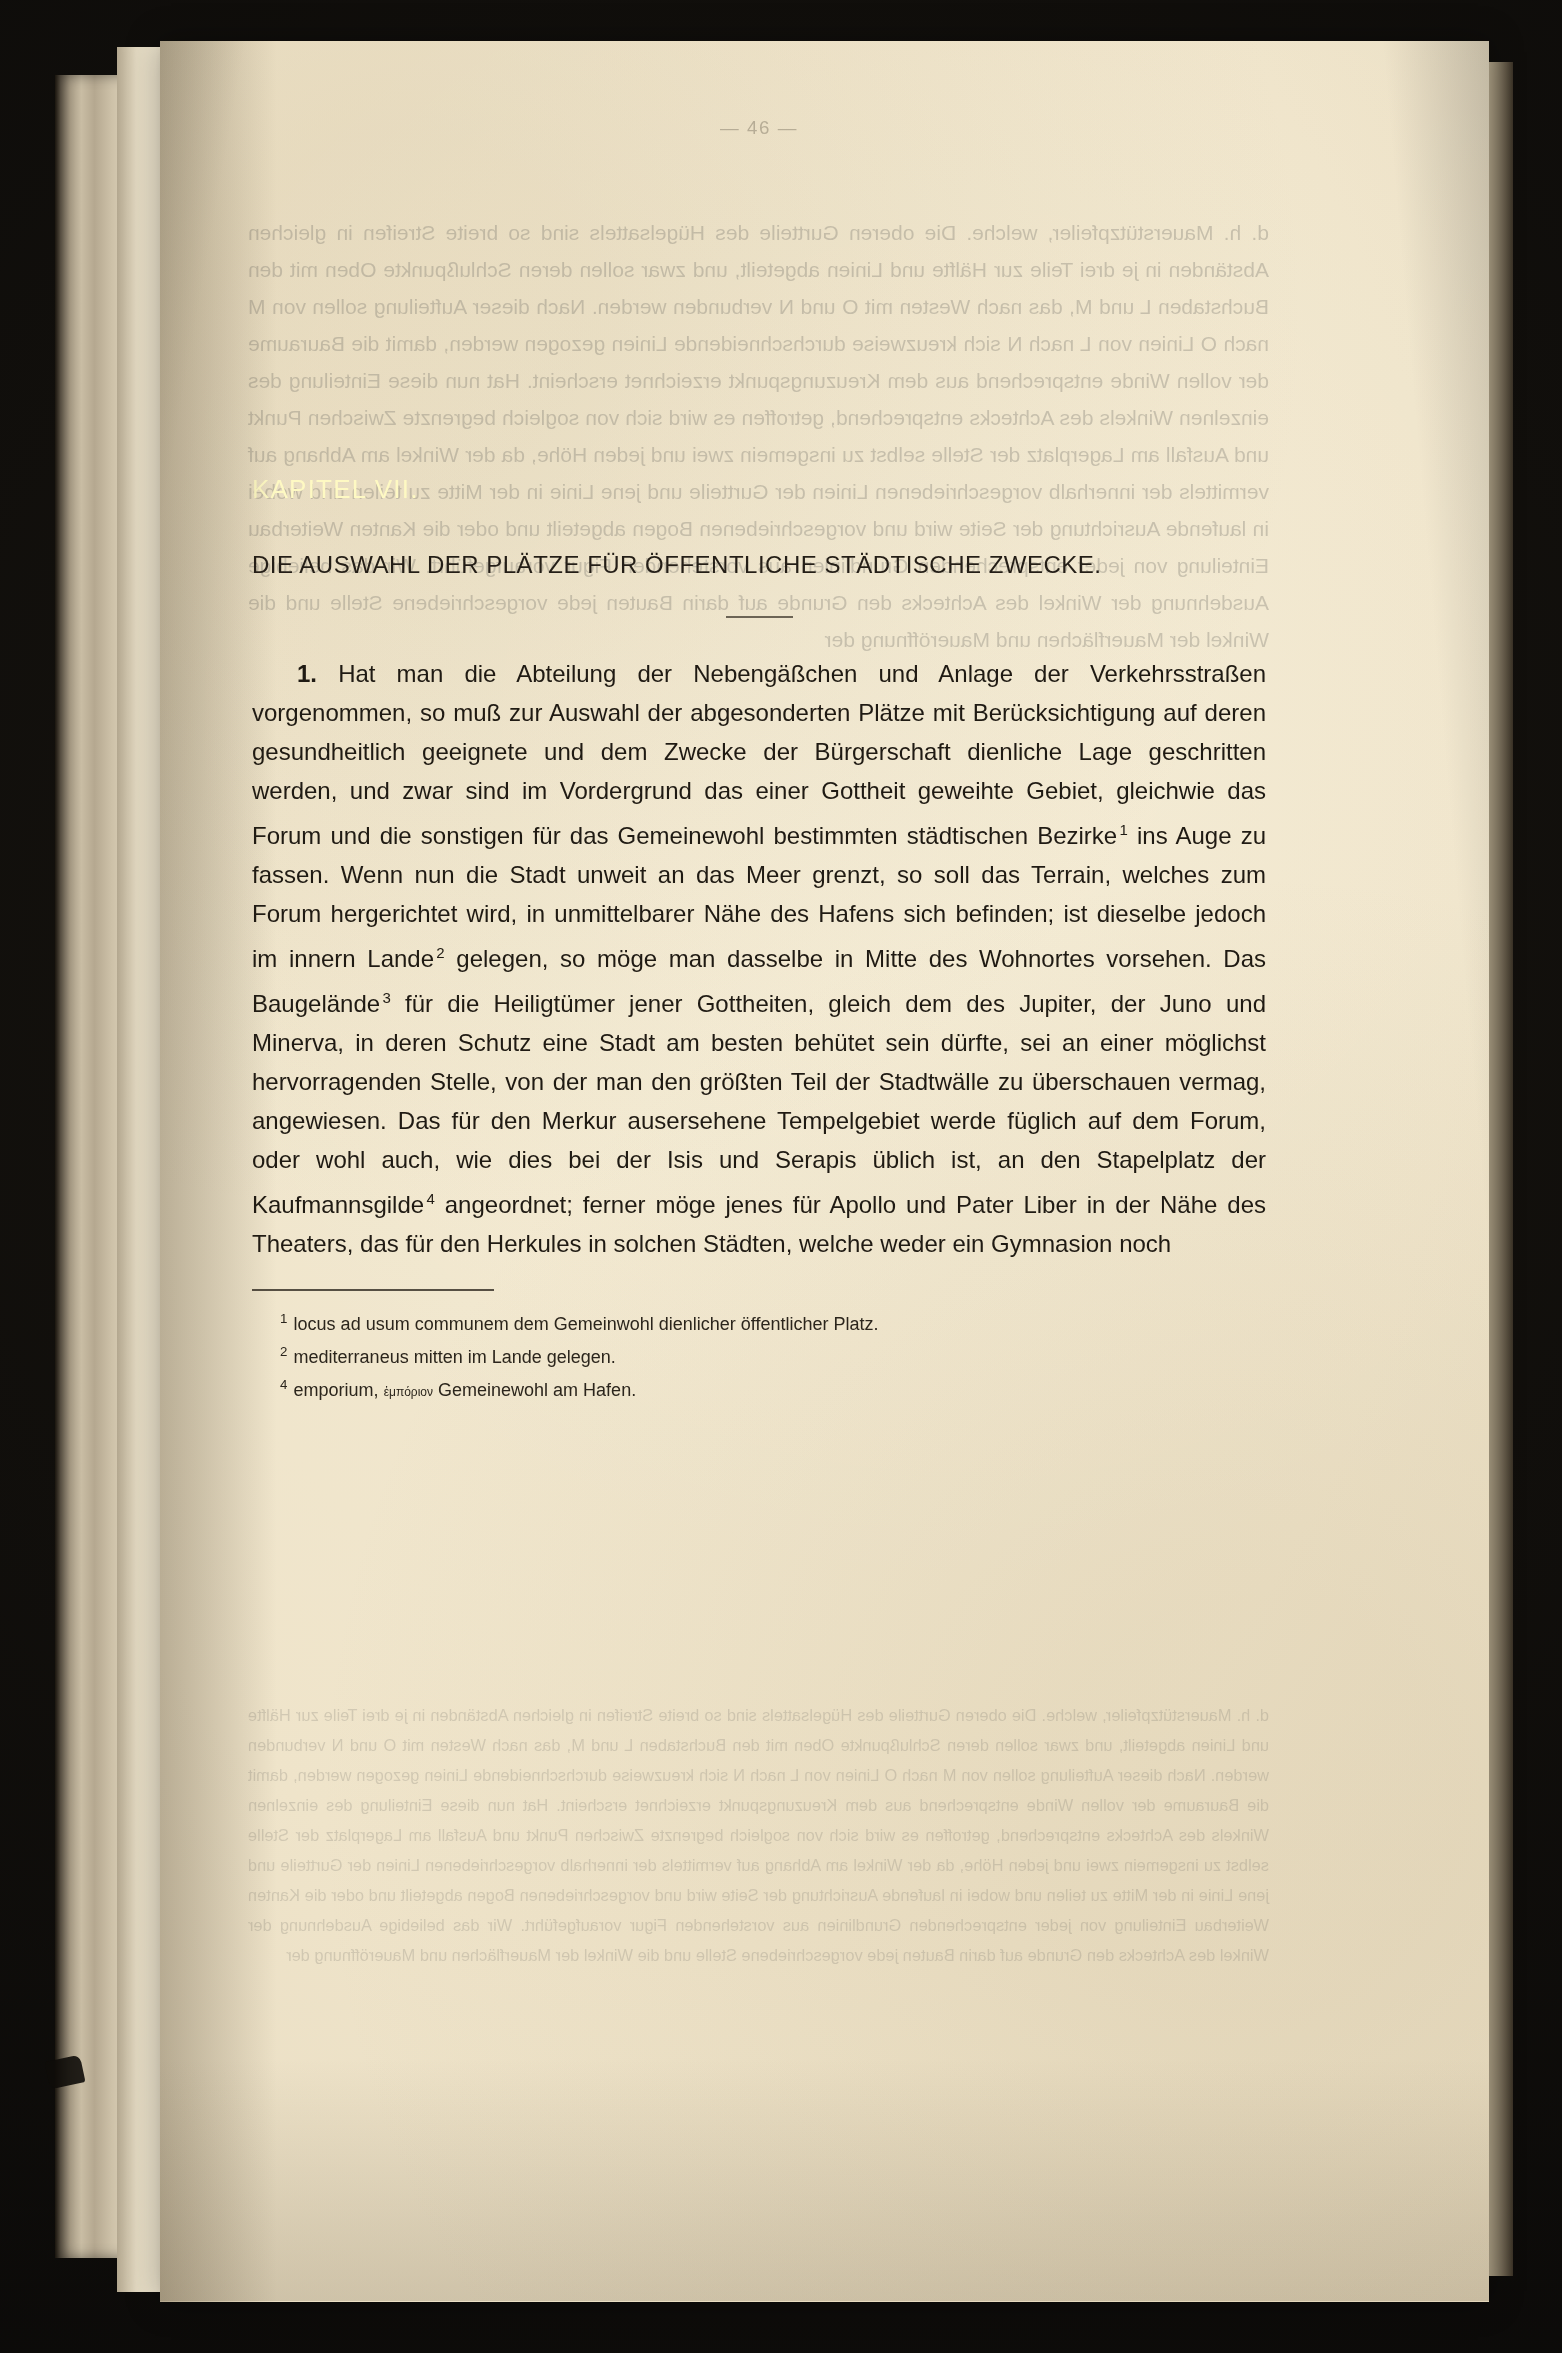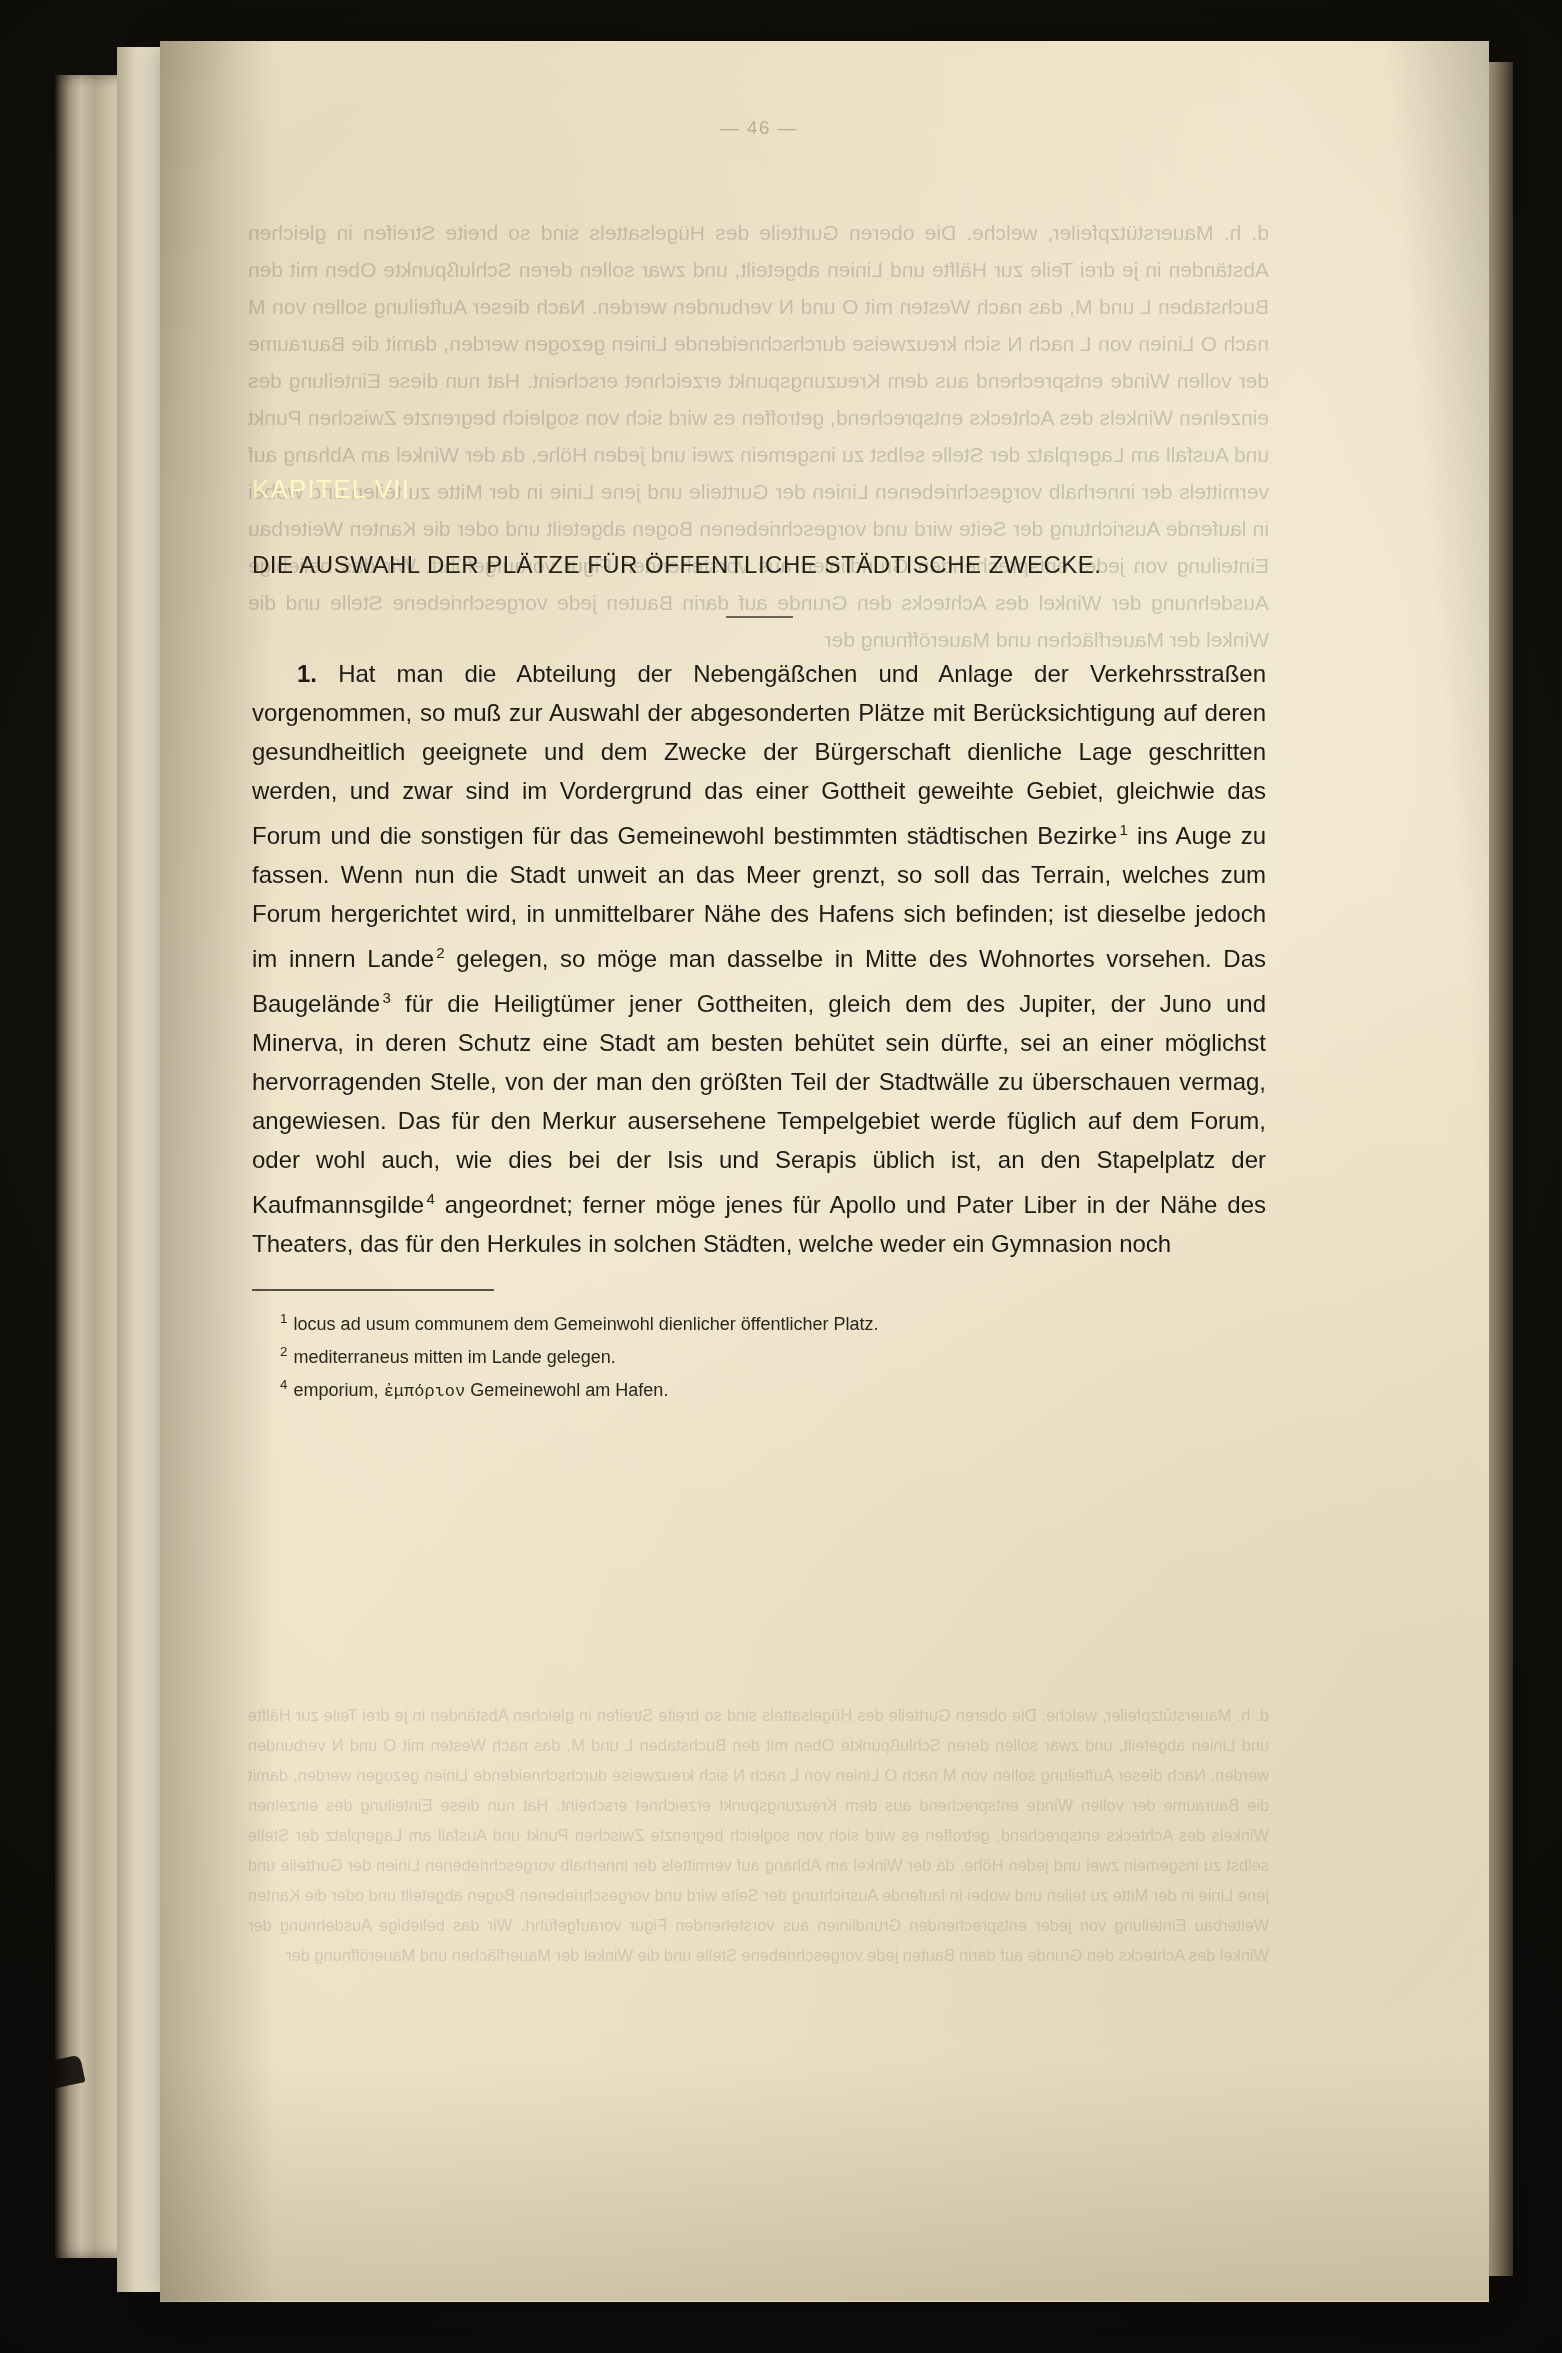--- a/index.html
+++ b/index.html
@@ -172,21 +172,21 @@
     font-size: 18px;
     line-height: 27px;
     color: #2b251c;
   }
   .footnotes .fn-line { white-space: nowrap; padding-left: 28px; }
   .footnotes .fn-marker {
     font-size: 13.3px;
     vertical-align: super;
     padding-right: 6.2px;
   }
-  .greek { font-family: Liberation Mono, monospace; font-size: 17px; }
+  .greek { font-family: Liberation Sans, sans-serif; font-size: 12px; }
 
   
   .gutter-shade {
     position: absolute;
     left: 160px; top: 41px;
     width: 117px; height: 2261px;
     background: linear-gradient(90deg, rgba(60,46,24,0.30), rgba(60,46,24,0.0));
     pointer-events: none;
   }
   .bottom-shade {

